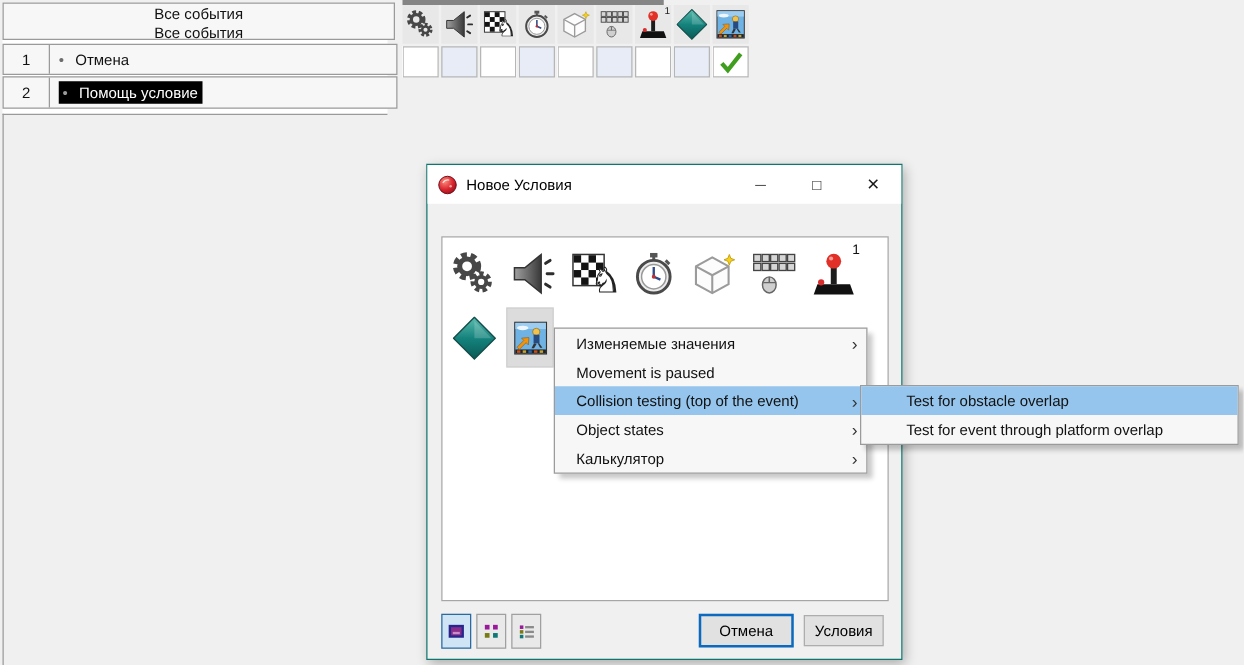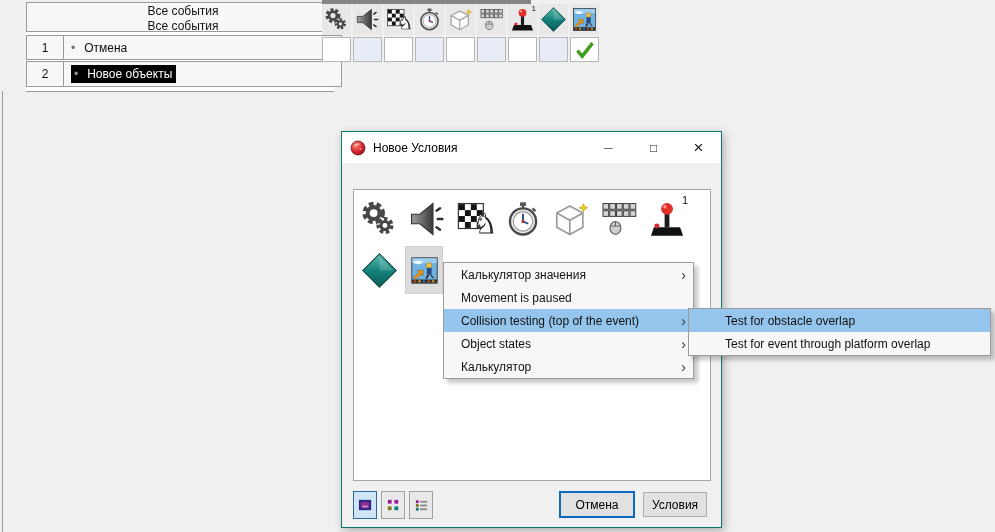--- a/index.html
+++ b/index.html
@@ -1,19 +1,19 @@
 <!DOCTYPE html>
 <html><head>
 <meta charset="utf-8">
 <style>
   html,body{margin:0;padding:0;background:#f0f0f0;font-family:"Liberation Sans",sans-serif;}
   #stage{position:relative;width:995px;height:532px;background:#f0f0f0;overflow:hidden;}
 
   
-  #event-table{position:absolute;left:2px;top:2px;width:308px;height:89px;background:#fff;border-bottom:1px solid #9a9a9a;margin-left:24px;}
+  #event-table{position:absolute;left:2px;top:2px;width:308px;height:89px;background:#fff;border-bottom:1px solid #9a9a9a;}
   #evt-header{position:absolute;left:0;top:0;width:314px;height:30px;border:1px solid #9a9a9a;background:#f7f7f7;
               text-align:center;font-size:12px;line-height:15px;color:#111;padding-top:1px;box-sizing:border-box;}
   .erow{position:absolute;left:0;width:314px;height:23px;border:1px solid #9a9a9a;background:#f7f7f7;display:flex;align-items:stretch;}
   #erow-1{top:33px;}
   #erow-2{top:59px;height:24px;}
   .enum{width:36px;border-right:1px solid #9a9a9a;display:flex;align-items:center;justify-content:center;font-size:12px;color:#111;}
   .econtent{flex:1;display:flex;align-items:center;padding-left:7px;font-size:12px;color:#111;}
   .bullet{color:#6e6e6e;margin-right:9px;font-size:12px;}
   .selwrap{display:inline-flex;align-items:center;background:#000;color:#fff;padding:2px 4px 2px 3px;}
   .selwrap .bullet{color:#9a9a9a;}
@@ -230,21 +230,21 @@
       <div class="econtent">
         <span class="bullet">•</span>
         <span>Отмена</span>
       </div>
     </div>
     <div class="erow" id="erow-2">
       <div class="enum">2</div>
       <div class="econtent">
         <span class="selwrap">
           <span class="bullet">•</span>
-          <span>Новое объекты</span>
+          <span>Помощь условие</span>
         </span>
       </div>
     </div>
   </div>
   <div id="left-rule"></div>
 
   <div id="grid-topbar"></div>
   <div id="obj-grid">
     <div class="grow">
       <div class="gcell">
@@ -394,21 +394,21 @@
           </svg>
         </div>
     </div>
 
     <button class="pbtn" id="btn-cancel">Отмена</button>
     <button class="pbtn" id="btn-help">Условия</button>
   </div>
 
   <div class="menu" id="cmenu">
     <div class="mi">
-      <span class="mi-label">Калькулятор значения</span>
+      <span class="mi-label">Изменяемые значения</span>
       <span class="mi-arrow">›</span>
     </div>
     <div class="mi">
       <span class="mi-label">Movement is paused</span>
       <span class="mi-arrow"></span>
     </div>
     <div class="mi hl">
       <span class="mi-label">Collision testing (top of the event)</span>
       <span class="mi-arrow">›</span>
     </div>

